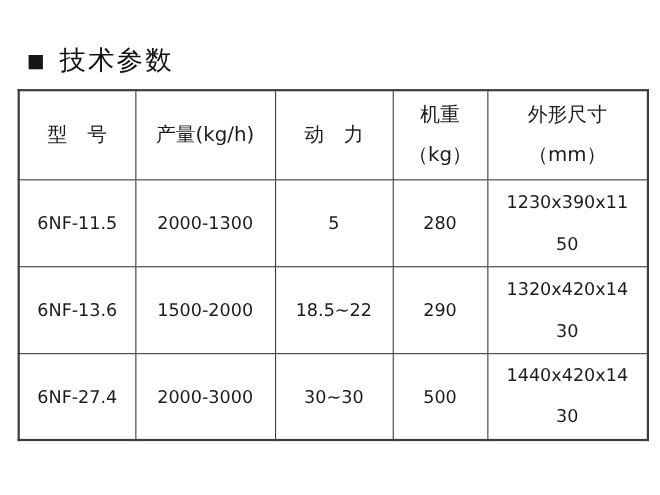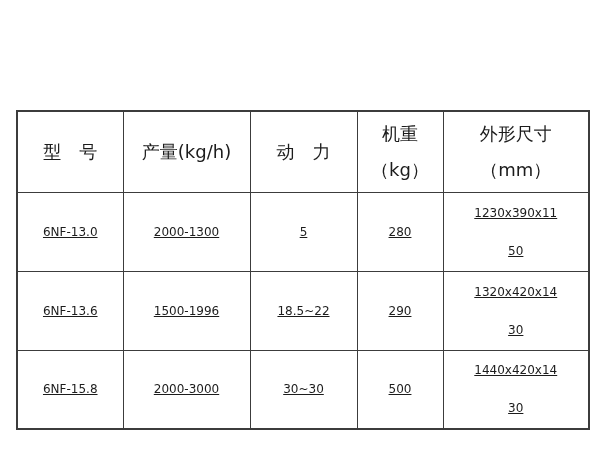--- a/index.html
+++ b/index.html
@@ -19,42 +19,45 @@
   .title-text {
     font-family:"DejaVu Serif","Liberation Serif",serif;
     font-size:24px; color:#111111; letter-spacing:2px; white-space:nowrap;
   }
 
   table.spec {
     position:absolute; left:16px; top:81px;
     width:572px; border-collapse:collapse; table-layout:fixed;
     border:2px solid #3c3c3c;
     background:#ffffff;
-    margin-top:29px;
   }
   .spec th, .spec td {
     border:1px solid #3c3c3c;
     text-align:center; vertical-align:middle;
     padding:0; font-weight:400;
     overflow:hidden;
   }
   .spec thead tr { height:81px; }
   .spec tbody tr { height:79px; }
   .spec th { font-size:18px; color:#1c1c1c; }
-  .spec td { font-size:12px; color:#1c1c1c;text-decoration:underline; }
+  .spec td { font-size:16px; color:#1c1c1c; }
 
   .hline { display:block; line-height:36px; white-space:nowrap; }
   .dims-wrap { display:block; margin:0 auto; }
   .dims-line { display:block; line-height:38px; white-space:nowrap; }
 </style>
 </head>
 <body>
 
 <div class="page">
 
+  <div class="title-row">
+    <span class="bullet"></span>
+    <span class="title-text">技术参数</span>
+  </div>
 
   <table class="spec">
     <colgroup>
       <col style="width:106px">
       <col style="width:127px">
       <col style="width:107px">
       <col style="width:86px">
       <col style="width:146px">
     </colgroup>
     <thead>
@@ -73,45 +76,45 @@
           <span class="hline">（kg）</span>
         </th>
         <th>
           <span class="hline">外形尺寸</span>
           <span class="hline">（mm）</span>
         </th>
       </tr>
     </thead>
     <tbody>
       <tr>
-        <td>6NF-13.0</td>
+        <td>6NF-11.5</td>
         <td>2000-1300</td>
         <td>5</td>
         <td>280</td>
         <td>
           <span class="dims-wrap">
             <span class="dims-line">1230x390x11</span>
             <span class="dims-line">50</span>
           </span>
         </td>
       </tr>
       <tr>
         <td>6NF-13.6</td>
-        <td>1500-1996</td>
+        <td>1500-2000</td>
         <td>18.5~22</td>
         <td>290</td>
         <td>
           <span class="dims-wrap">
             <span class="dims-line">1320x420x14</span>
             <span class="dims-line">30</span>
           </span>
         </td>
       </tr>
       <tr>
-        <td>6NF-15.8</td>
+        <td>6NF-27.4</td>
         <td>2000-3000</td>
         <td>30~30</td>
         <td>500</td>
         <td>
           <span class="dims-wrap">
             <span class="dims-line">1440x420x14</span>
             <span class="dims-line">30</span>
           </span>
         </td>
       </tr>

